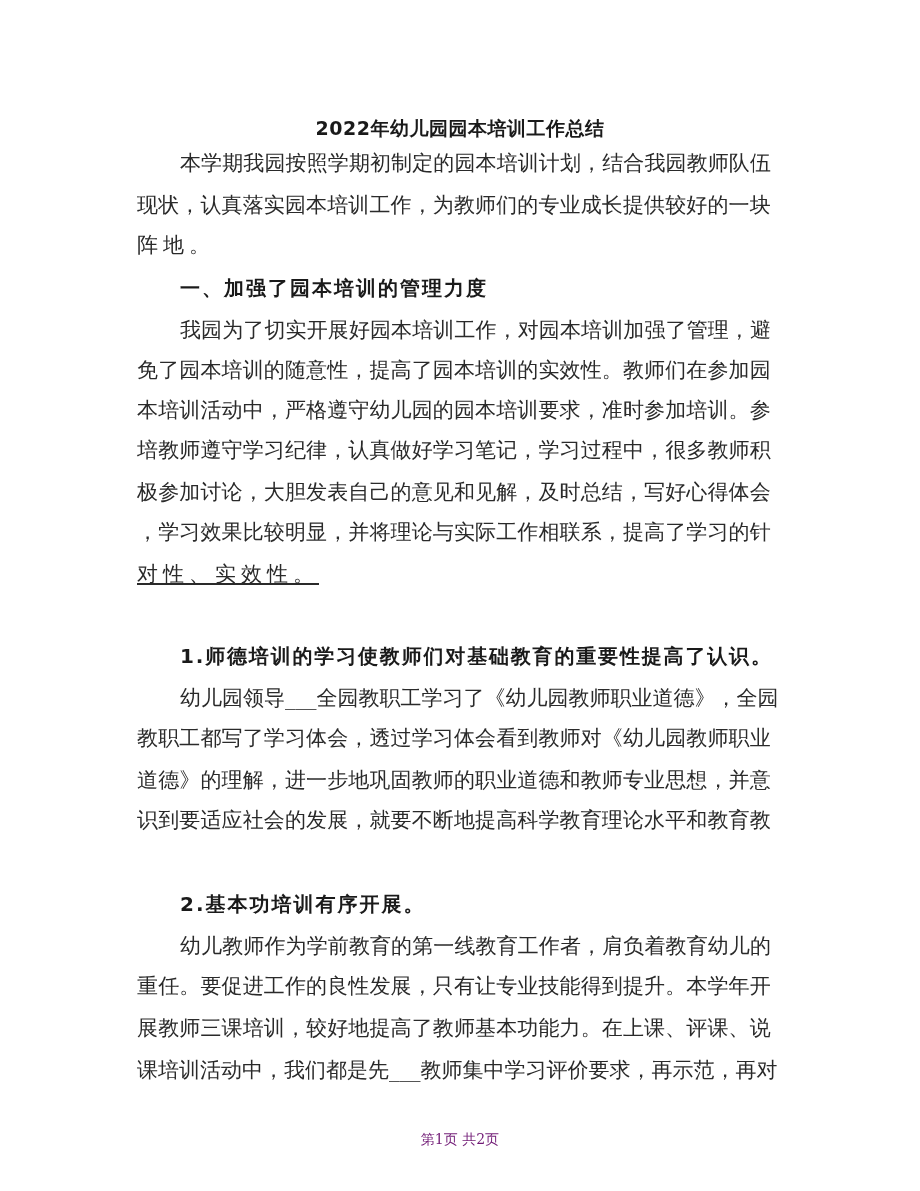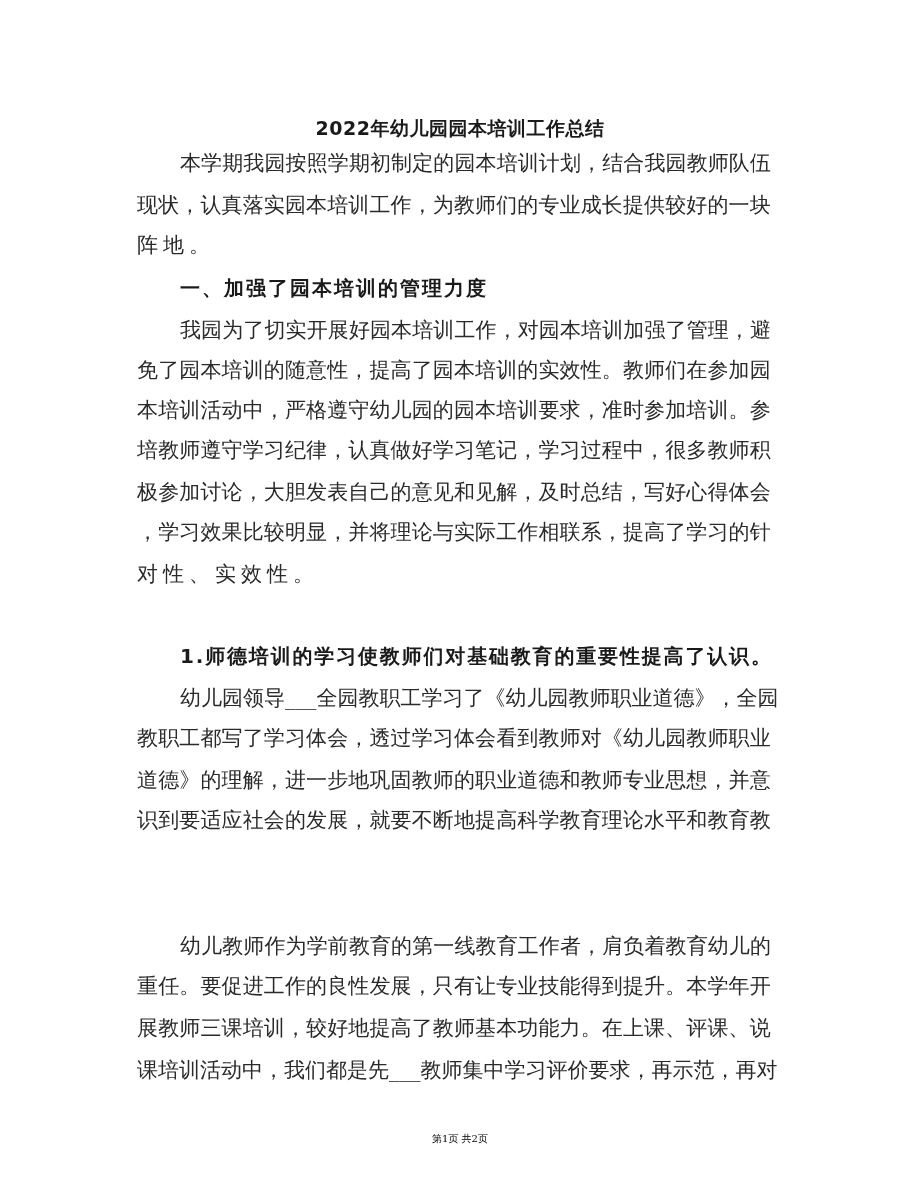--- a/index.html
+++ b/index.html
@@ -73,23 +73,23 @@
     .line.subheading.short {
       text-align-last: left;
       letter-spacing: 2px;
     }
     .footer {
       position: absolute;
       left: 0;
       width: 920px;
       top: 1128px;
       text-align: center;
-      font-size: 10px;
+      font-size: 14px;
       line-height: 22px;
-      color: #000000;
+      color: #701a75;
     }
   </style>
 </head>
 <body>
 
 <div class="page">
   <div class="title">2022年幼儿园园本培训工作总结</div>
 
   <div class="line indent" style="top: 148px; display: flex; justify-content: space-between;">
       <span>本</span>
@@ -340,21 +340,21 @@
       <span>系</span>
       <span>，</span>
       <span>提</span>
       <span>高</span>
       <span>了</span>
       <span>学</span>
       <span>习</span>
       <span>的</span>
       <span>针</span>
     </div>
-  <div class="line last" style="top:559px;">对性、实效性。</div>
+  <div class="line last" style="top:559px;text-decoration:underline;">对性、实效性。</div>
 
   <div class="line indent subheading" style="top: 641px; display: flex; justify-content: space-between;">
       <span>1</span>
       <span>.</span>
       <span>师</span>
       <span>德</span>
       <span>培</span>
       <span>训</span>
       <span>的</span>
       <span>学</span>
@@ -502,20 +502,21 @@
       <span>理</span>
       <span>论</span>
       <span>水</span>
       <span>平</span>
       <span>和</span>
       <span>教</span>
       <span>育</span>
       <span>教</span>
     </div>
 
+  <div class="line indent subheading short" style="top:889px;">2.基本功培训有序开展。</div>
 
   <div class="line indent" style="top: 931px; display: flex; justify-content: space-between;">
       <span>幼</span>
       <span>儿</span>
       <span>教</span>
       <span>师</span>
       <span>作</span>
       <span>为</span>
       <span>学</span>
       <span>前</span>

